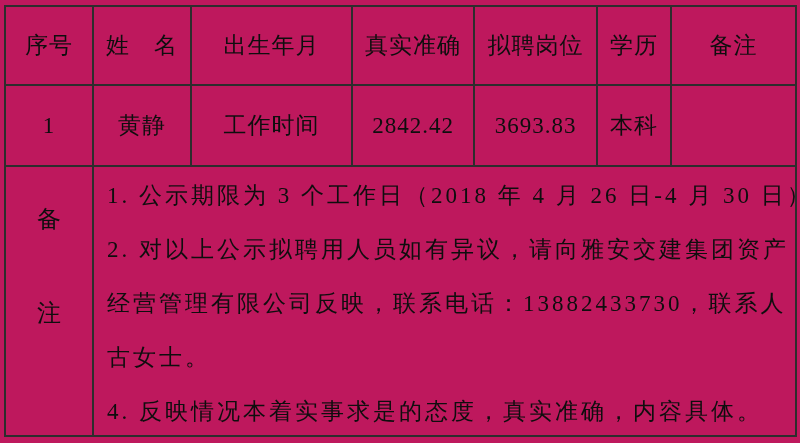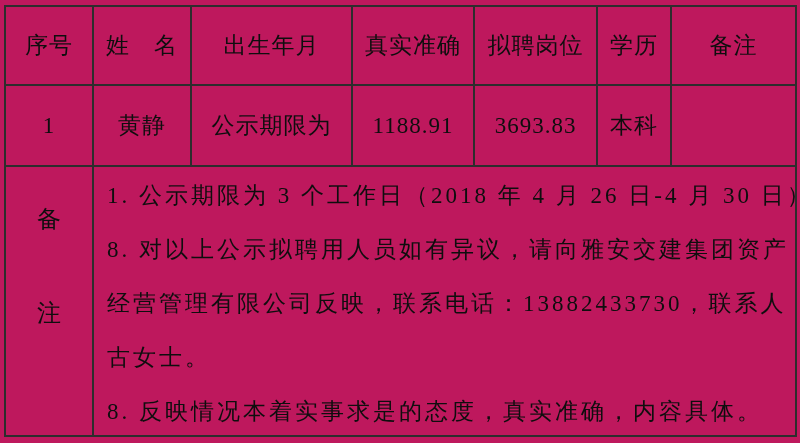--- a/index.html
+++ b/index.html
@@ -85,38 +85,38 @@
         <th>姓　名</th>
         <th>出生年月</th>
         <th>真实准确</th>
         <th>拟聘岗位</th>
         <th>学历</th>
         <th>备注</th>
       </tr>
       <tr class="data-row">
         <td>1</td>
         <td>黄静</td>
-        <td>公示期限为</td>
-        <td>1188.91</td>
+        <td>工作时间</td>
+        <td>2842.42</td>
         <td>3693.83</td>
         <td>本科</td>
         <td></td>
       </tr>
       <tr class="notes-row">
         <td>
           <div class="notes-label-inner">
             <span>备</span>
             <span>注</span>
           </div>
         </td>
         <td class="notes-content" colspan="6">
           <div class="notes-content-inner">
             <div class="note-line">1. 公示期限为 3 个工作日（2018 年 4 月 26 日-4 月 30 日）。</div>
-            <div class="note-line">8. 对以上公示拟聘用人员如有异议，请向雅安交建集团资产</div>
+            <div class="note-line">2. 对以上公示拟聘用人员如有异议，请向雅安交建集团资产</div>
             <div class="note-line">经营管理有限公司反映，联系电话：13882433730，联系人：</div>
             <div class="note-line">古女士。</div>
-            <div class="note-line">8. 反映情况本着实事求是的态度，真实准确，内容具体。</div>
+            <div class="note-line">4. 反映情况本着实事求是的态度，真实准确，内容具体。</div>
           </div>
         </td>
       </tr>
     </tbody>
   </table>
 </div>
 
 </body></html>

